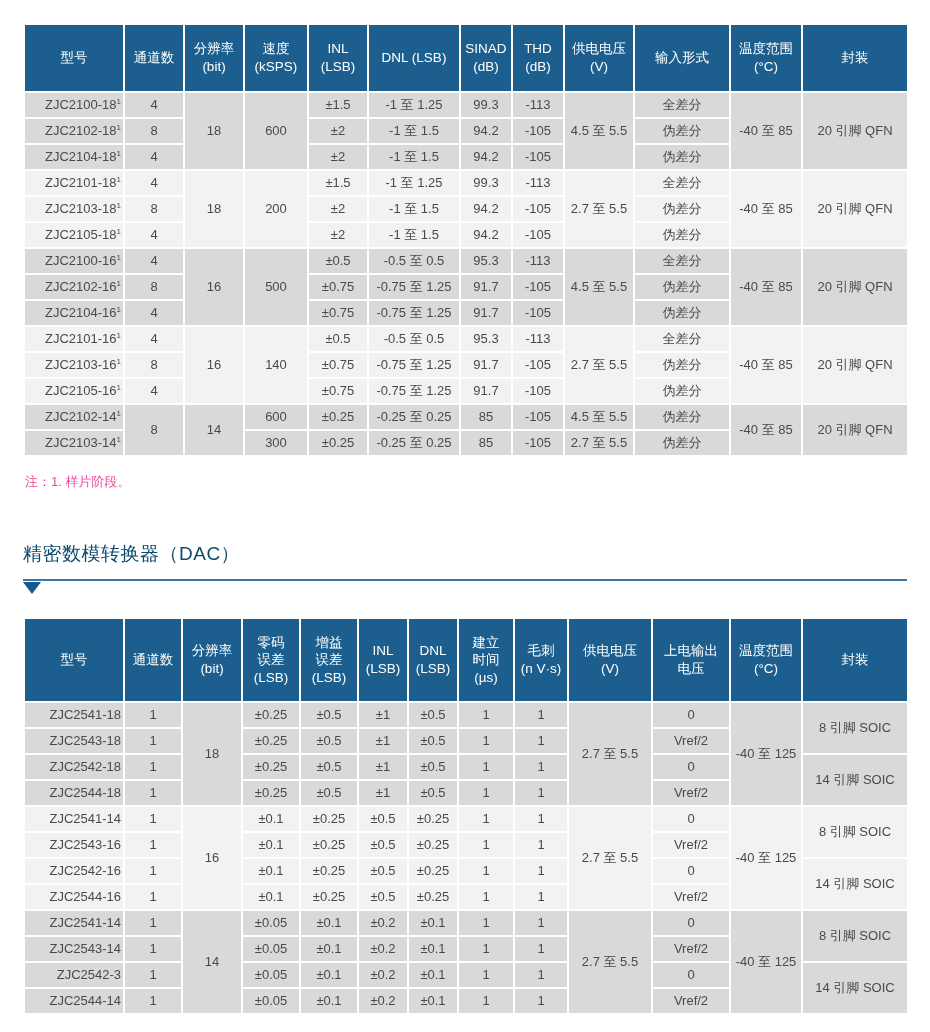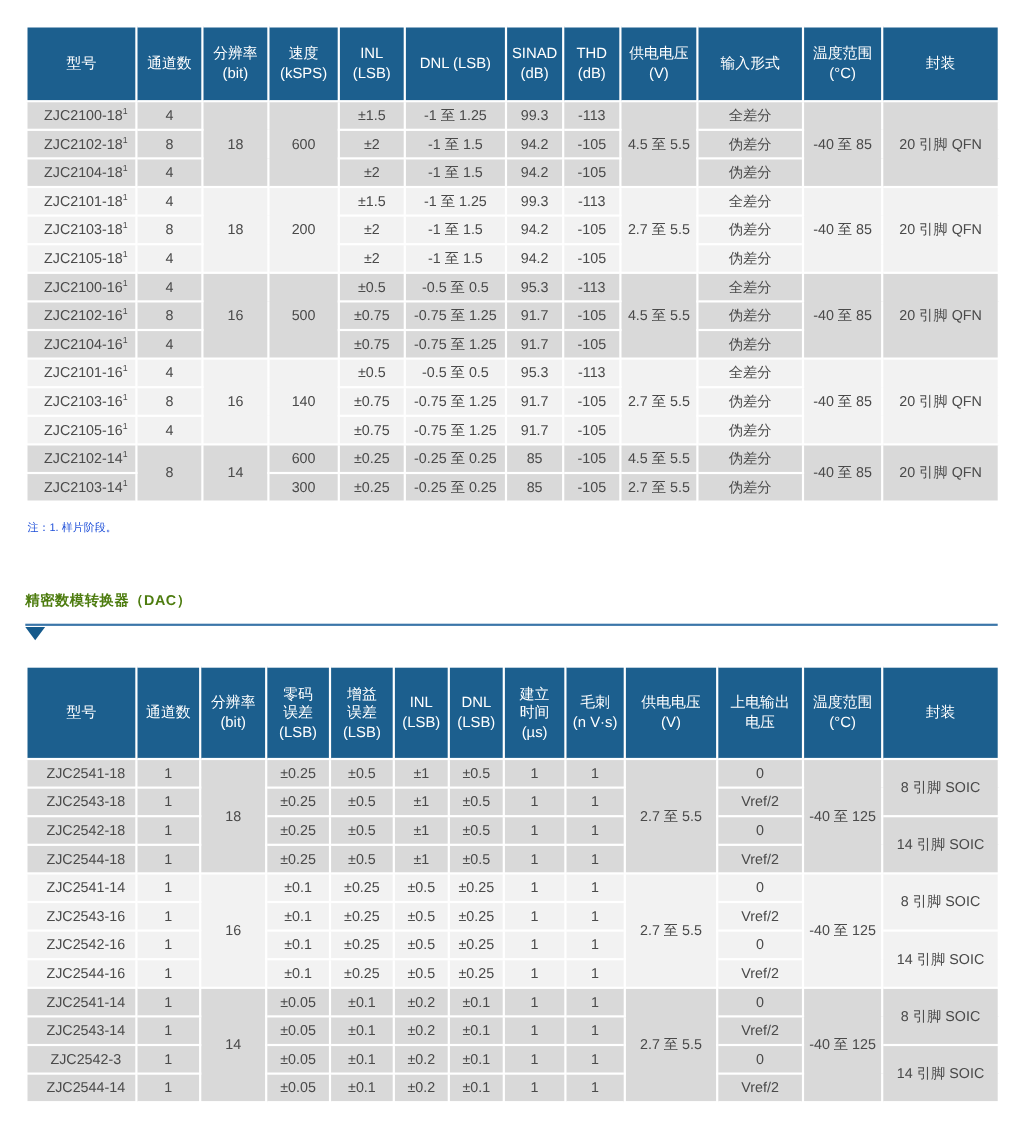--- a/index.html
+++ b/index.html
@@ -10,26 +10,26 @@
     background:#1c5f8e;color:#ffffff;font-weight:normal;font-size:13.5px;line-height:1.3;
     white-space:pre-line;text-align:center;vertical-align:middle;
     border:2px solid #ffffff;padding:2px 1px;box-sizing:border-box;
   }
   table.adc th{height:68px;}
   table.dac th{height:84px;}
   table.spec td{
     font-size:13px;color:#4a4a4a;text-align:center;vertical-align:middle;
     border:2px solid #ffffff;height:26px;padding:0 2px;box-sizing:border-box;line-height:1.1;
   }
-  table.spec td.model{text-align:center;padding-left:10px;white-space:nowrap;}
+  table.spec td.model{text-align:right;padding-left:10px;white-space:nowrap;}
   table.spec tr.dark td{background:#d9d9d9;}
   table.spec tr.light td{background:#f2f2f2;}
   table.spec sup{font-size:8px;vertical-align:super;line-height:0;}
-  .note{margin:16px 0 0 2px;font-size:10px;color:#1d4ed8;}
-  .section-title{margin:50px 0 0 0;font-size:13px;font-weight:bold;color:#4d7c0f;letter-spacing:0.5px;}
+  .note{margin:16px 0 0 2px;font-size:13px;color:#ec4899;}
+  .section-title{margin:50px 0 0 0;font-size:19px;font-weight:normal;color:#0c4a6e;letter-spacing:0.5px;}
   .divider{position:relative;margin-top:12px;width:884px;border-top:2px solid #3b76a9;height:16px;}
   .tri{position:absolute;left:0;top:1px;width:0;height:0;
     border-left:9px solid transparent;border-right:9px solid transparent;border-top:12px solid #155a8c;}
   .dac-wrap{margin-top:20px;}
 </style>
 </head>
 <body>
 
 <div class="page">
 

